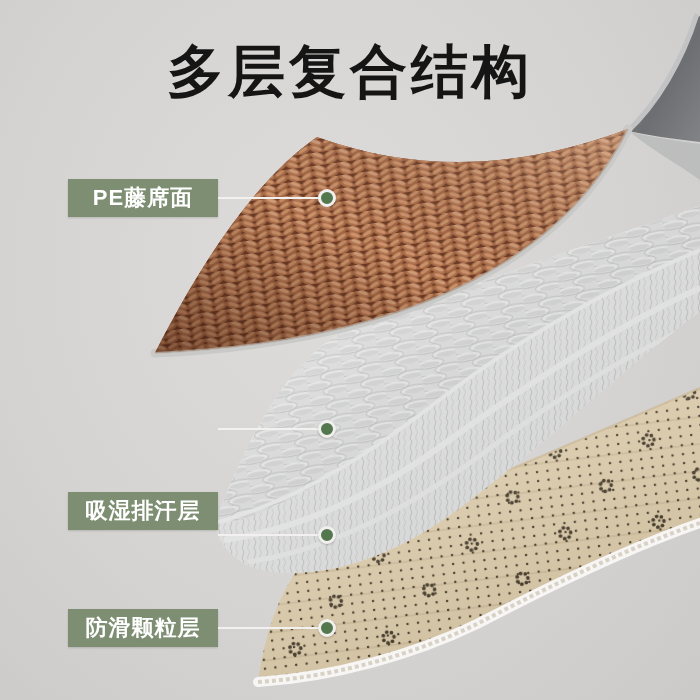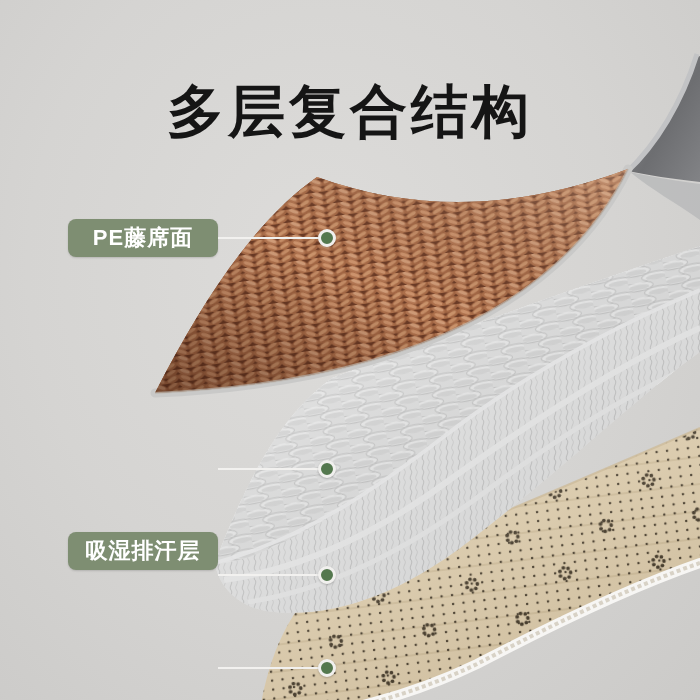--- a/index.html
+++ b/index.html
@@ -1,30 +1,30 @@
 <!DOCTYPE html>
 <html><head>
 <meta charset="utf-8">
 <style>
   html,body{margin:0;padding:0;}
   body{
     width:700px;height:700px;overflow:hidden;position:relative;
     font-family:"Liberation Sans","DejaVu Sans",sans-serif;
     background:radial-gradient(ellipse at 46% 38%, #dddcda 0%, #d5d4d2 55%, #cbcac8 100%);
   }
-  .stage{position:absolute;inset:0;margin-top:40px;}
+  .stage{position:absolute;inset:0;}
   svg.scene{position:absolute;left:0;top:0;}
   .title{
     position:absolute;left:0;top:40px;width:700px;margin:0;
     text-align:center;font-size:57px;font-weight:900;color:#151515;
     letter-spacing:4px;line-height:1.1;
   }
   .pill{
     position:absolute;left:68px;width:150px;height:38px;
-    background:#7e8e72;border-radius:8px;color:#ffffff;
+    background:#7e8e72;border-radius:0;color:#ffffff;
     display:flex;align-items:center;justify-content:center;
     font-size:22px;font-weight:700;letter-spacing:1px;
     box-shadow:0 1px 2px rgba(0,0,0,0.15);
   }
   .leader{
     position:absolute;left:218px;width:102px;height:2px;background:#f2f1ef;
   }
   .dot{
     position:absolute;left:318px;width:12px;height:12px;border-radius:50%;
     background:#54784e;border:3px solid #f1f0ee;
@@ -174,16 +174,19 @@
 
   <div class="leader l2"></div>
   <div class="dot d2"></div>
 
   <div class="pill p3">
     <span>吸湿排汗层</span>
   </div>
   <div class="leader l3"></div>
   <div class="dot d3"></div>
 
+  <div class="pill p4">
+    <span>防滑颗粒层</span>
+  </div>
   <div class="leader l4"></div>
   <div class="dot d4"></div>
 
 </div>
 
 </body></html>

